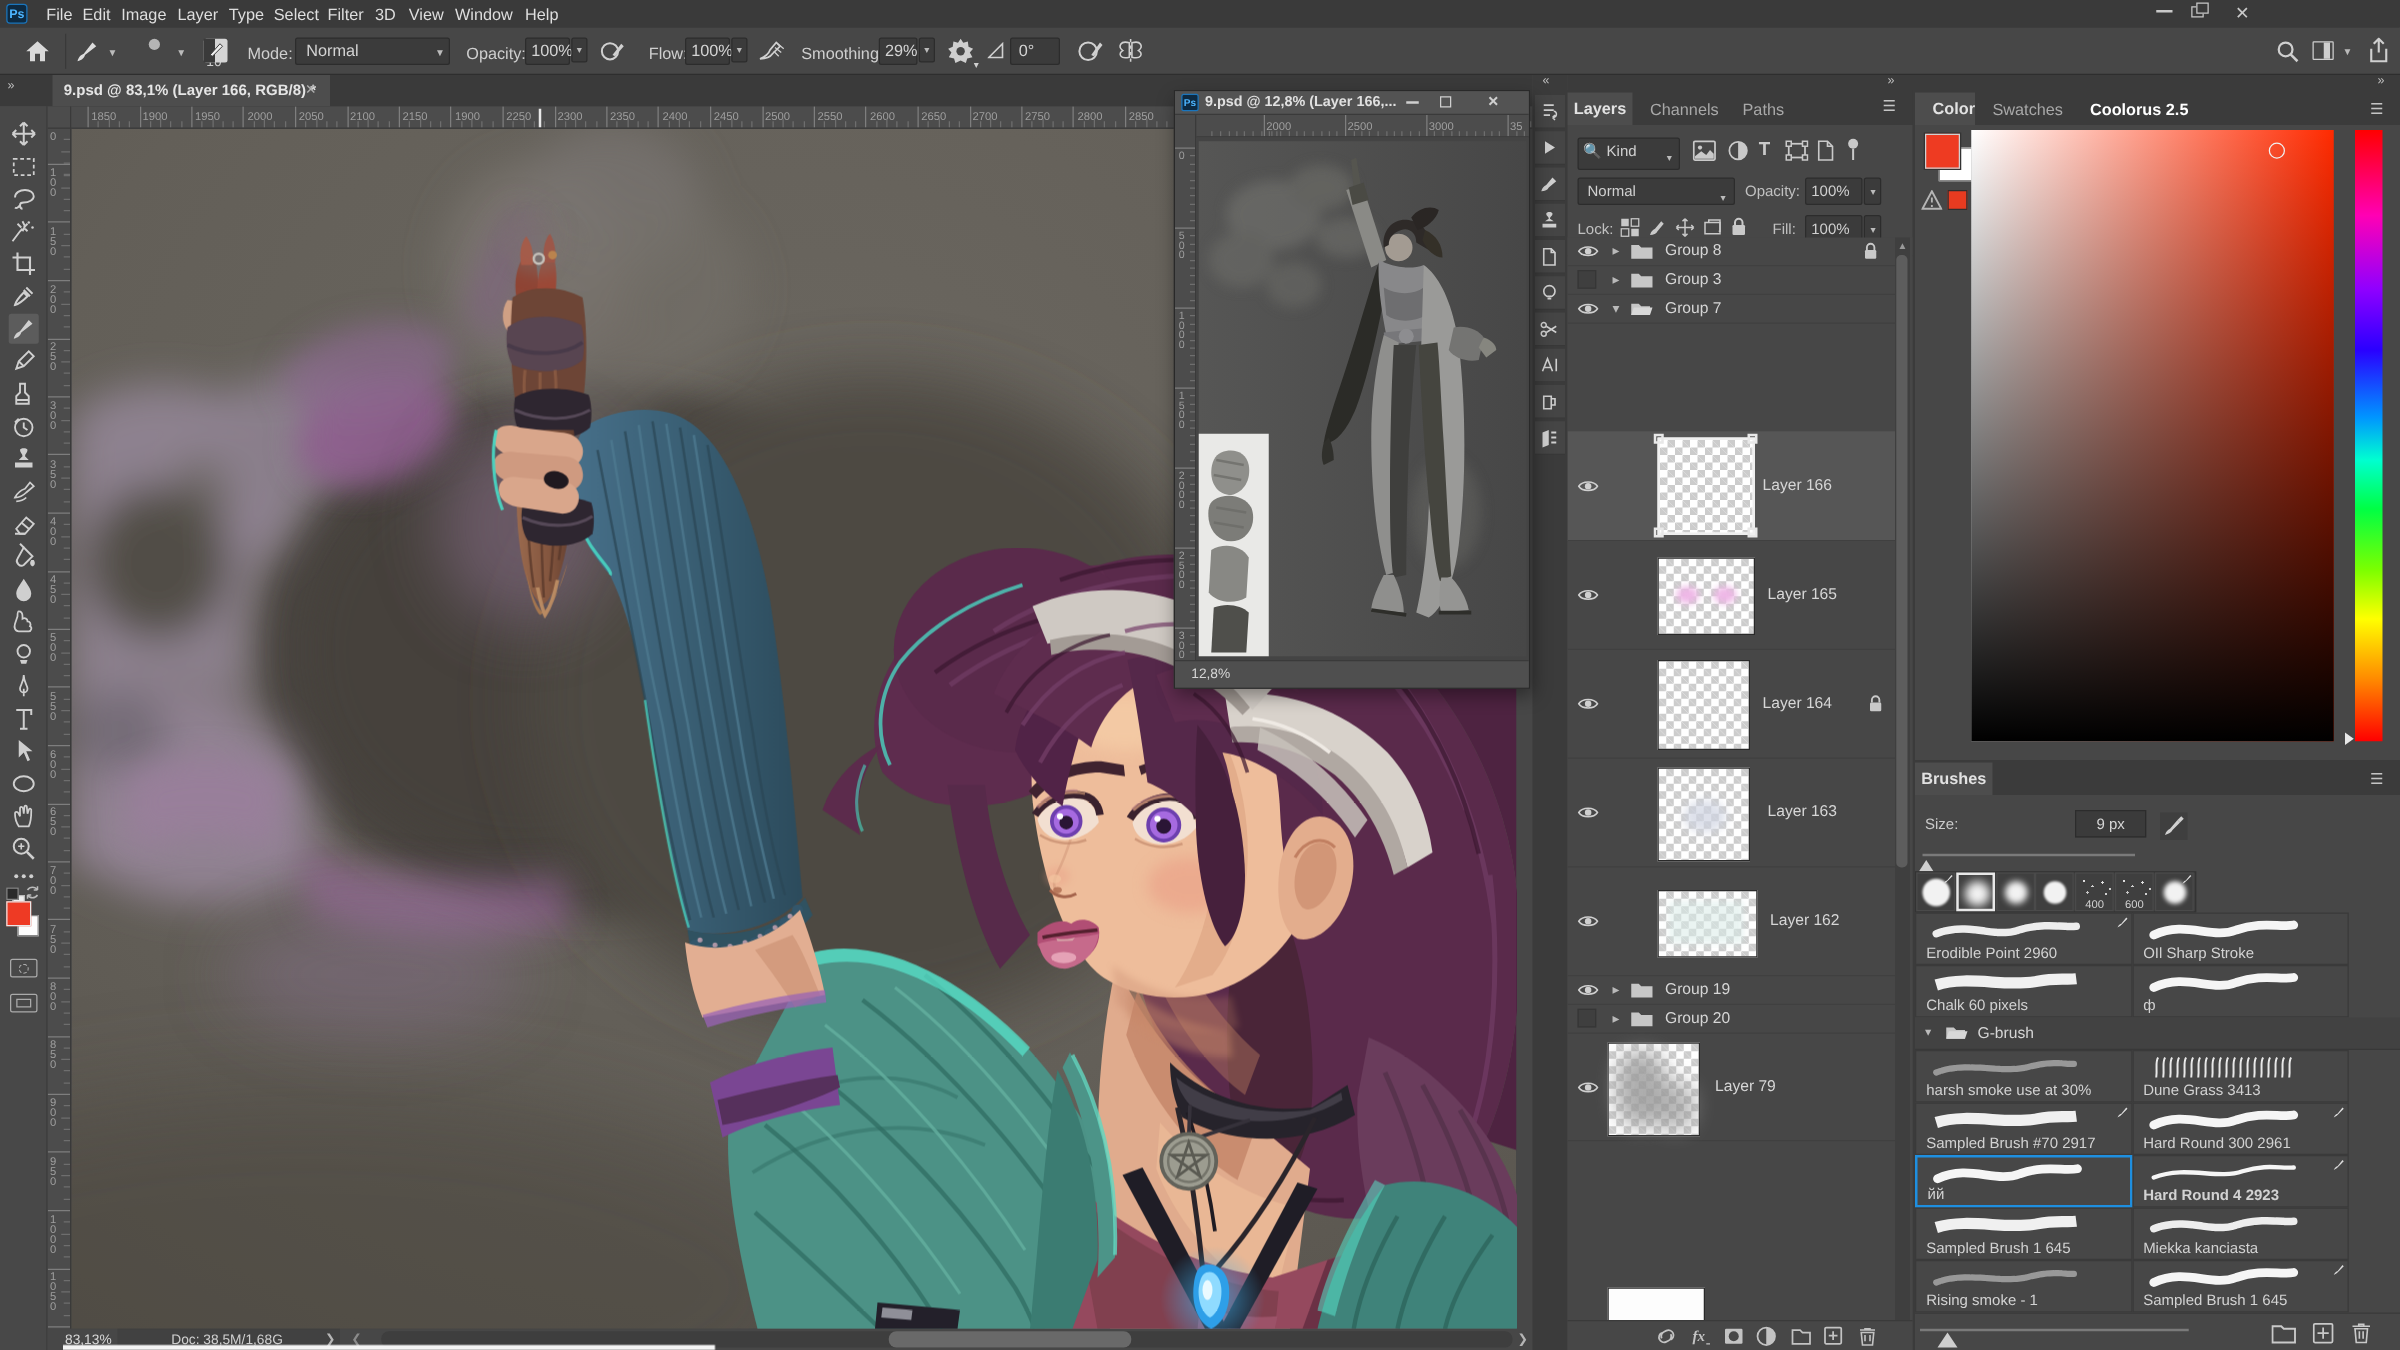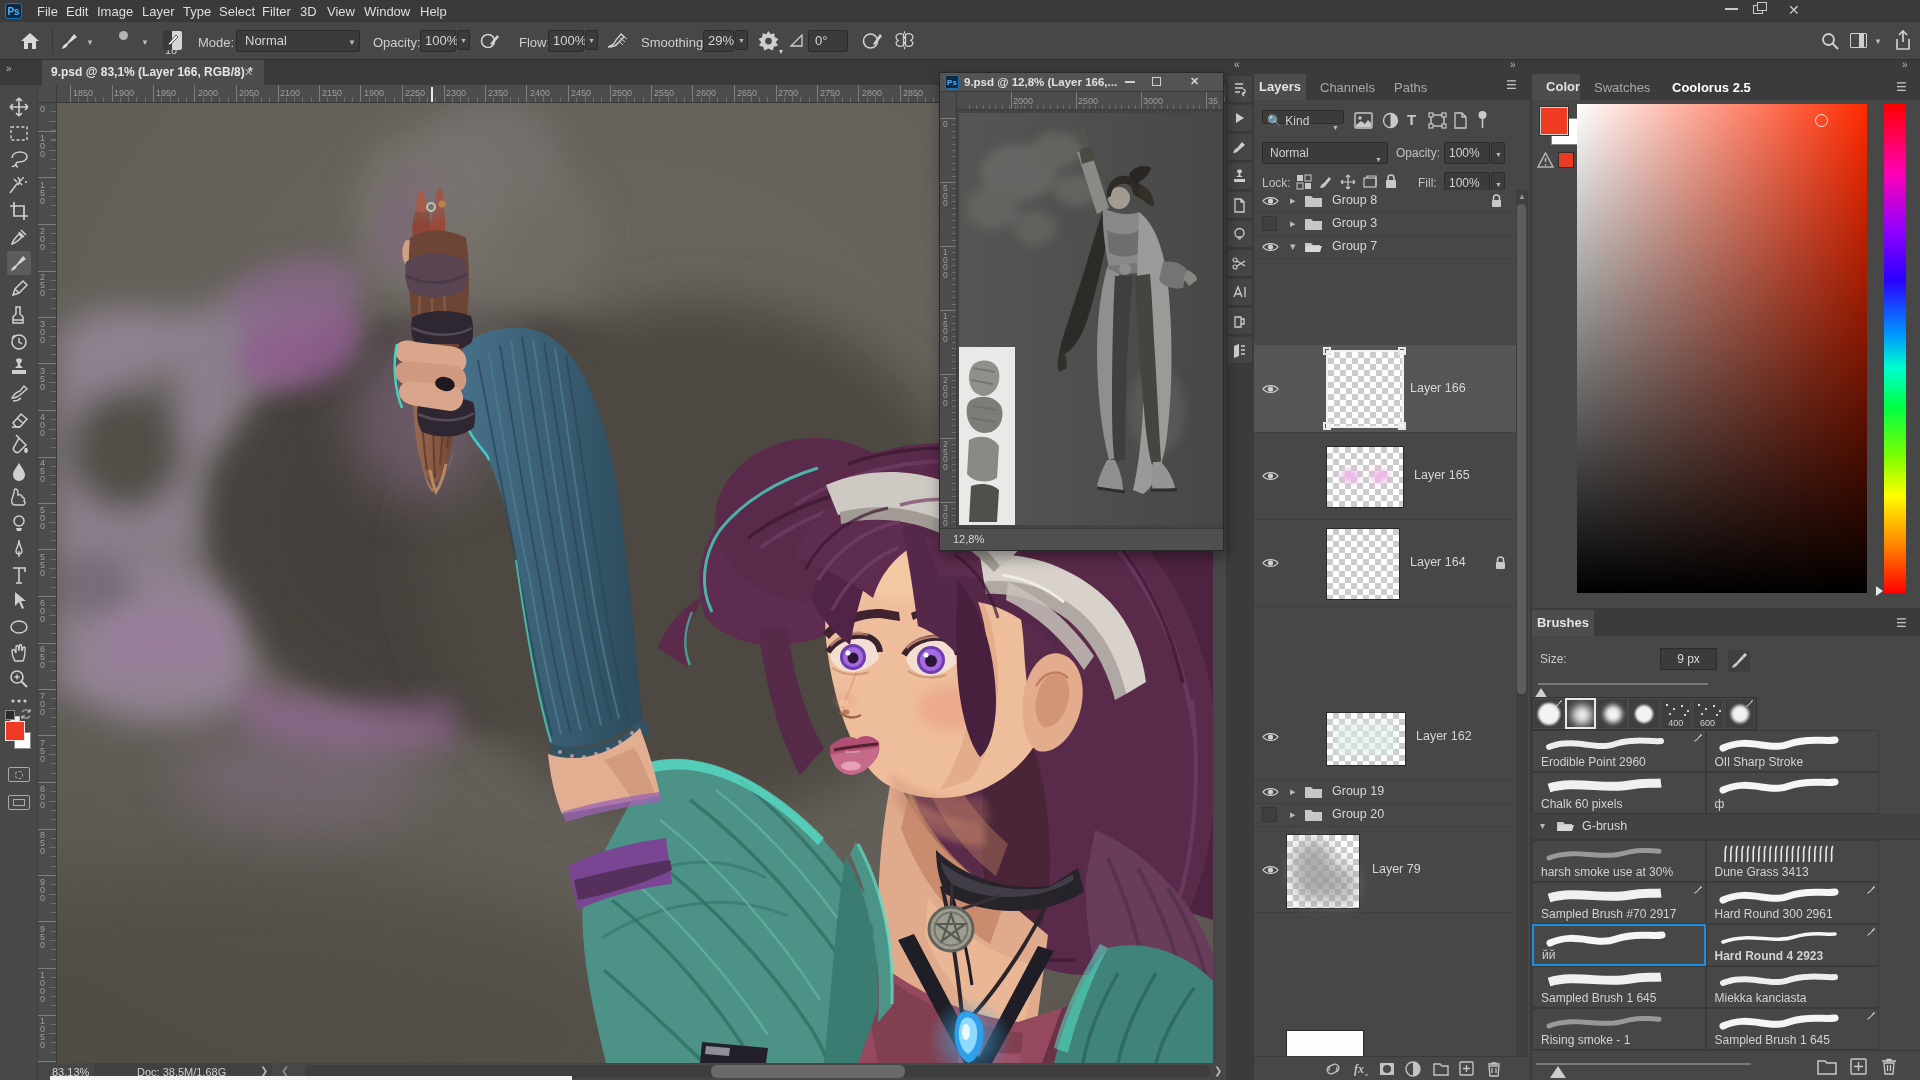--- a/index.html
+++ b/index.html
@@ -1049,21 +1049,21 @@
 <div class="a" style="left:1254px;top:58px;width:666px;height:1022px;background:#3b3b3b;z-index:6;">
 <div class="a" style="left:256px;top:1px;color:#bbb;font-size:10px;">»</div>
 <div class="a" style="left:648px;top:1px;color:#bbb;font-size:10px;">»</div>
 </div>
 <div class="a" style="left:1254px;top:72px;width:276px;height:1008px;background:#3b3b3b;z-index:7;">
 <div class="a" style="left:0;top:2px;width:52px;height:26px;background:#4d4d4d;color:#e2e2e2;font-size:13px;font-weight:bold;text-align:center;line-height:26px;">Layers</div>
 <div class="a" style="left:66px;top:8px;color:#a8a8a8;font-size:13px;">Channels</div>
 <div class="a" style="left:140px;top:8px;color:#a8a8a8;font-size:13px;">Paths</div>
 <div class="a" style="left:252px;top:8px;color:#c5c5c5;font-size:12px;line-height:10px;">☰</div>
 <div class="a" style="left:0;top:28px;width:276px;height:980px;background:#474747;">
-<div class="a" style="left:8px;top:10px;width:82px;height:14px;background:#3b3b3b;border:1px solid #2c2c2c;border-radius:2px;color:#d0d0d0;font-size:12px;line-height:20px;"><span style="margin-left:4px;">🔍</span> Kind <span style="position:absolute;right:4px;top:7px;font-size:7px;color:#bbb;">▼</span></div>
+<div class="a" style="left:8px;top:10px;width:82px;height:26px;background:#3b3b3b;border:1px solid #2c2c2c;border-radius:2px;color:#d0d0d0;font-size:12px;line-height:20px;"><span style="margin-left:4px;">🔍</span> Kind <span style="position:absolute;right:4px;top:7px;font-size:7px;color:#bbb;">▼</span></div>
 <svg class="a" style="left:100px;top:12px" width="19" height="17" viewBox="0 0 19 17">
         <rect x="1" y="1" width="17" height="15" rx="1" fill="none" stroke="#c9c9c9" stroke-width="1.4"></rect>
         <circle cx="6" cy="6" r="1.7" fill="#c9c9c9"></circle>
         <path d="M2 13 L7 9 L11 12 L14 8 L17 11 V15 H2 Z" fill="#c9c9c9"></path>
       </svg>
 <svg class="a" style="left:128px;top:12px" width="17" height="17" viewBox="0 0 17 17">
         <circle cx="8.5" cy="8.5" r="7" fill="none" stroke="#c9c9c9" stroke-width="1.4"></circle>
         <path d="M8.5 1.5 A7 7 0 0 1 8.5 15.5 Z" fill="#c9c9c9"></path>
       </svg>
 <div class="a" style="left:153px;top:11px;color:#c9c9c9;font-size:15px;font-weight:bold;">T</div>
@@ -1195,20 +1195,32 @@
           <path d="M1 6 C4 1.5 13 1.5 16 6 C13 10.5 4 10.5 1 6 Z" fill="none" stroke="#cfcfcf" stroke-width="1.3"></path>
           <circle cx="8.5" cy="6" r="2.6" fill="#cfcfcf"></circle>
         </svg>
       </div>
       <div class="a" style="left:72px;top:8px;width:74px;height:72px;background:#fff;background-image:linear-gradient(45deg,#ccc 25%,transparent 25%,transparent 75%,#ccc 75%),linear-gradient(45deg,#ccc 25%,transparent 25%,transparent 75%,#ccc 75%);background-size:12px 12px;background-position:0 0,6px 6px;border:1px solid #2a2a2a;"></div>
       <div class="a" style="left:156px;top:35px;color:#d6d6d6;font-size:12.5px;">Layer 164</div>
       <svg class="a" style="left:240px;top:35px" width="13" height="16" viewBox="0 0 13 16">
         <rect x="2" y="7" width="9" height="7" rx="1" fill="#c9c9c9"></rect>
         <path d="M3.5 7 V5 A3 3 0 0 1 9.5 5 V7" fill="none" stroke="#c9c9c9" stroke-width="1.5"></path>
       </svg>
+    </div>
+    <div class="a" style="left:0;top:417px;width:262px;height:87px;border-bottom:1px solid #404040;">
+      <div class="a" style="left:8px;top:37px;">
+        <svg width="17" height="12" viewBox="0 0 17 12">
+          <path d="M1 6 C4 1.5 13 1.5 16 6 C13 10.5 4 10.5 1 6 Z" fill="none" stroke="#cfcfcf" stroke-width="1.3"></path>
+          <circle cx="8.5" cy="6" r="2.6" fill="#cfcfcf"></circle>
+        </svg>
+      </div>
+      <div class="a" style="left:72px;top:7px;width:74px;height:75px;background:#fff;background-image:linear-gradient(45deg,#ccc 25%,transparent 25%,transparent 75%,#ccc 75%),linear-gradient(45deg,#ccc 25%,transparent 25%,transparent 75%,#ccc 75%);background-size:12px 12px;background-position:0 0,6px 6px;border:1px solid #2a2a2a;">
+        <div class="a" style="left:20px;top:25px;width:34px;height:26px;border-radius:50%;background:#cfd4e2;opacity:0.7;filter:blur(4px);"></div>
+      </div>
+      <div class="a" style="left:160px;top:35px;color:#d6d6d6;font-size:12.5px;">Layer 163</div>
     </div>
     <div class="a" style="left:0;top:504px;width:262px;height:87px;border-bottom:1px solid #404040;">
       <div class="a" style="left:8px;top:37px;">
         <svg width="17" height="12" viewBox="0 0 17 12">
           <path d="M1 6 C4 1.5 13 1.5 16 6 C13 10.5 4 10.5 1 6 Z" fill="none" stroke="#cfcfcf" stroke-width="1.3"></path>
           <circle cx="8.5" cy="6" r="2.6" fill="#cfcfcf"></circle>
         </svg>
       </div>
       <div class="a" style="left:72px;top:18px;width:80px;height:54px;background:#fff;background-image:linear-gradient(45deg,#ccc 25%,transparent 25%,transparent 75%,#ccc 75%),linear-gradient(45deg,#ccc 25%,transparent 25%,transparent 75%,#ccc 75%);background-size:12px 12px;background-position:0 0,6px 6px;border:1px solid #2a2a2a;">
         <div class="a" style="left:8px;top:8px;width:60px;height:34px;background:#d9ece8;opacity:0.55;filter:blur(3px);"></div>

